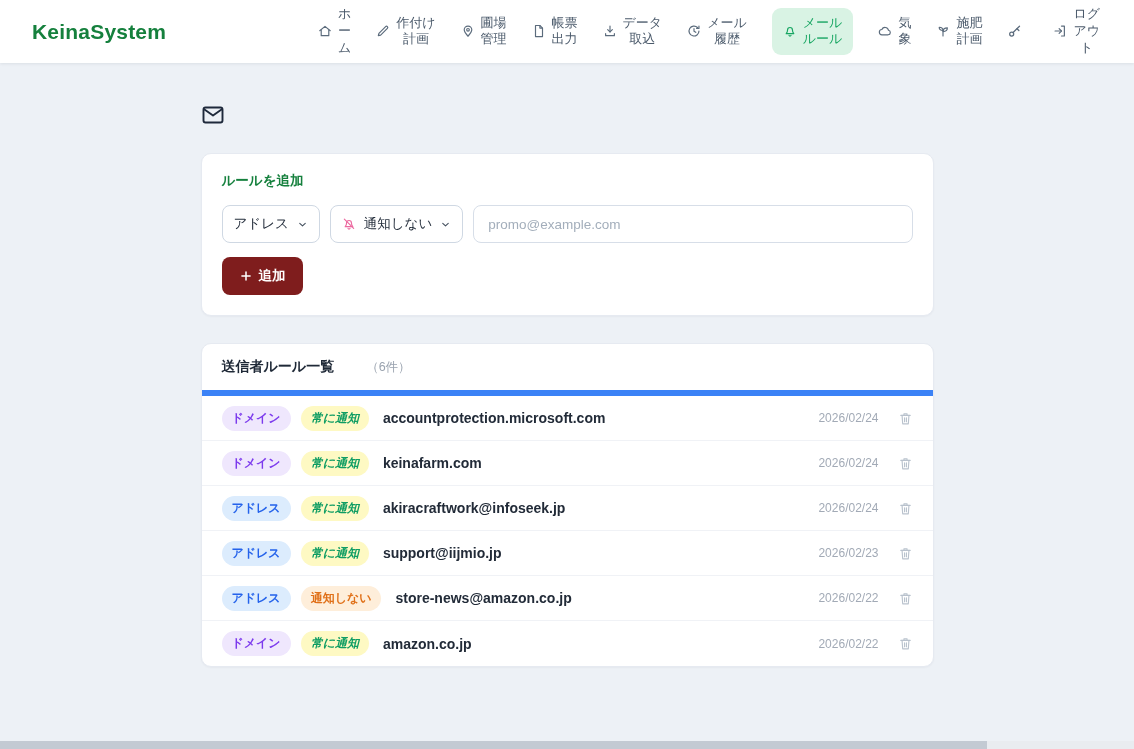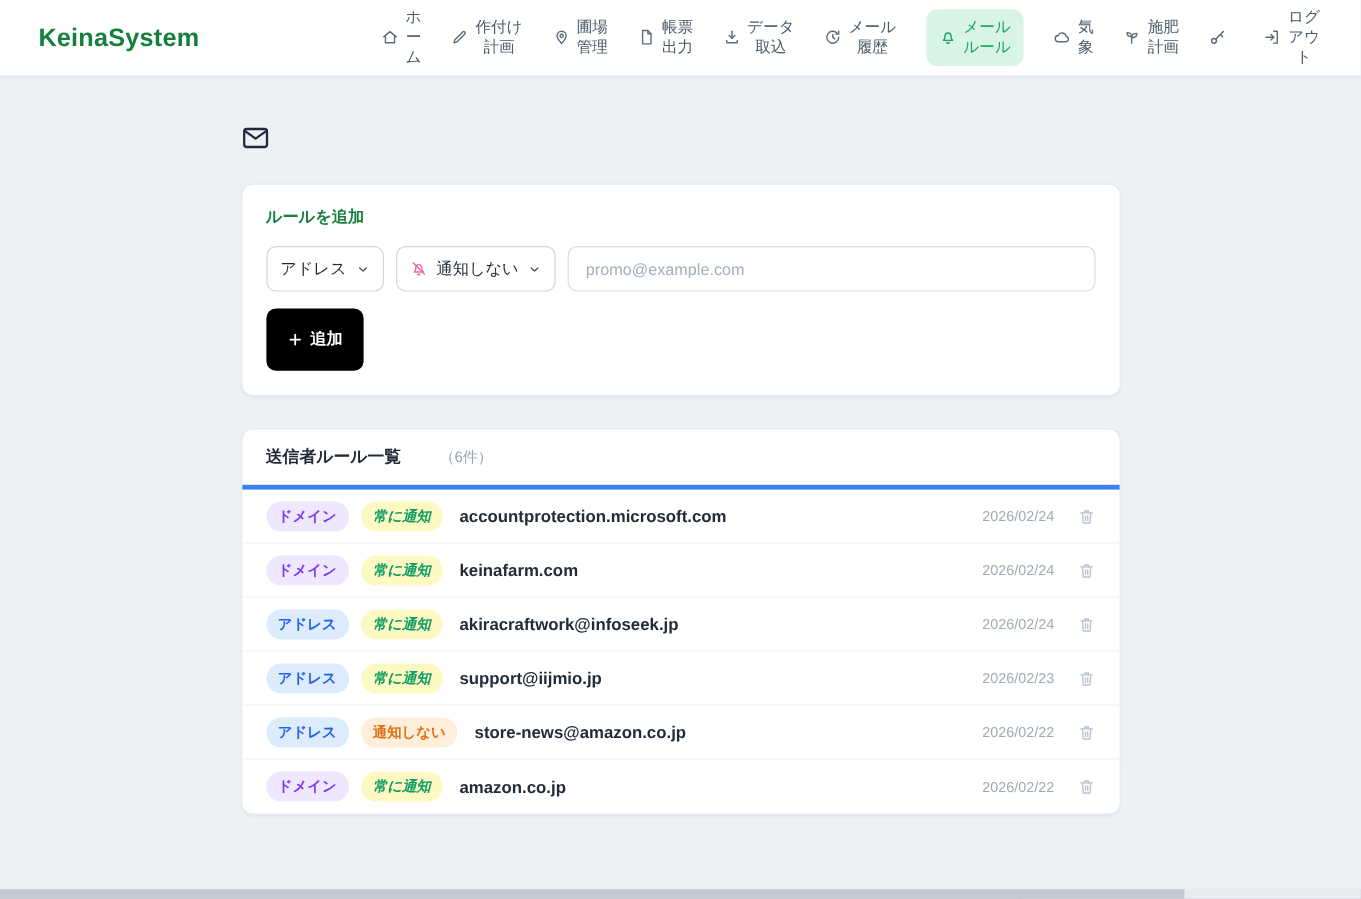--- a/index.html
+++ b/index.html
@@ -86,43 +86,43 @@
     border-radius: 8px;
     padding: 0 14px;
     font-size: 13.5px;
     font-family: inherit;
     color: #404040;
     outline: none;
     background: #fff;
   }
   .text-input::placeholder { color: #a3aebb; }
   .add-btn {
-    height: 52px;
+    height: 38px;
     flex: none;
     display: flex;
     align-items: center;
     gap: 6px;
-    background: #000000;
+    background: #7f1d1d;
     color: #ffffff;
     border: none;
     border-radius: 8px;
     padding: 0 17px;
     font-size: 13.5px;
     font-weight: 700;
     font-family: inherit;
     cursor: pointer;
   }
   
   .list-card { margin-top: 27px; }
   .list-header {
     display: flex;
     align-items: baseline;
     gap: 8px;
     padding: 14px 20px;
-    border-bottom: 4px solid #3b82f6;
+    border-bottom: 6px solid #3b82f6;
   }
   .list-title { font-size: 14px; font-weight: 700; color: #1f2937; }
   .list-count { font-size: 12.5px; color: #9aa3af; margin-left: 24px; }
   .rule-row {
     display: flex;
     align-items: center;
     gap: 10px;
     height: 45px;
     padding: 0 18px 0 20px;
     border-bottom: 1px solid #f0f2f6;

